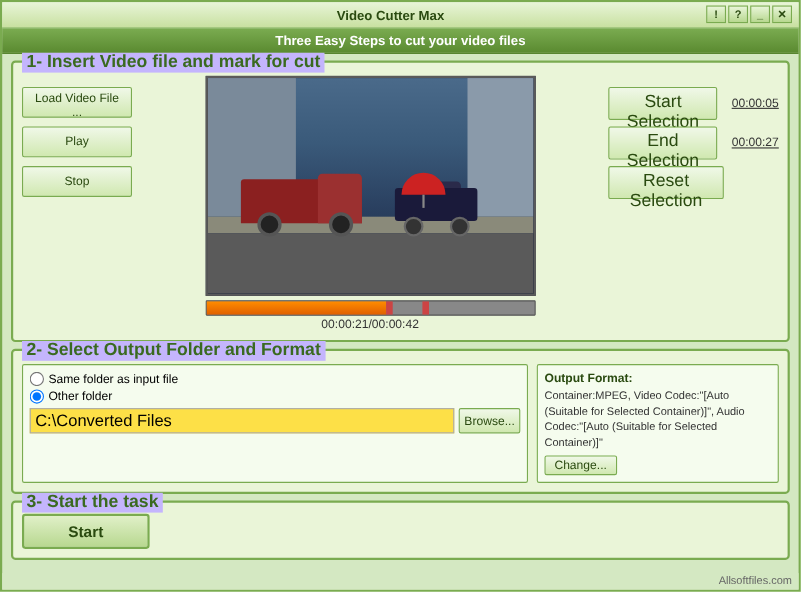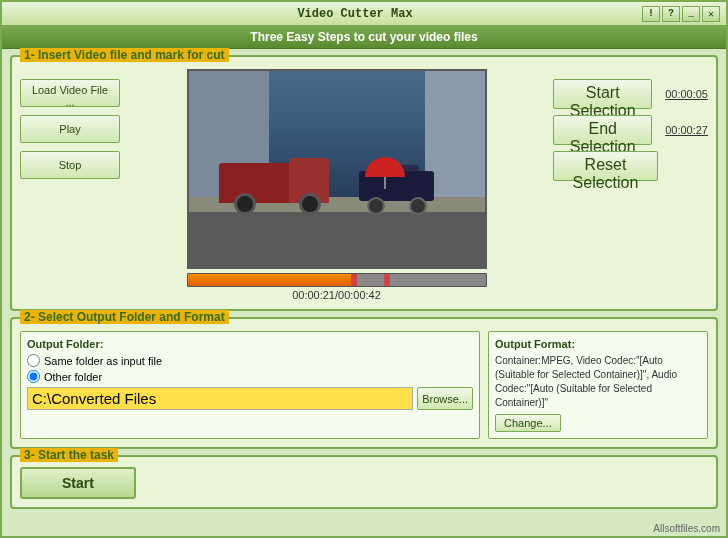--- a/index.html
+++ b/index.html
@@ -16,25 +16,24 @@
       height: 538px;
       background: #d4e8c2;
       border: 2px solid #7aab50;
       display: flex;
       flex-direction: column;
     }
     .title-bar {
       background: linear-gradient(to bottom, #e8f5d8, #c8e0a0);
       height: 24px;
       display: flex;
-      align-items: center;
+      align-items: flex-end;
       justify-content: space-between;
       padding: 4px 6px;
       border-bottom: 1px solid #7aab50;
-      font-family: Liberation Mono, monospace;
     }
     .title-bar-title {
       flex: 1;
       text-align: center;
       font-size: 12px;
       font-weight: bold;
       color: #2a4a10;
     }
     .title-bar-buttons {
       display: flex;
@@ -73,23 +72,23 @@
       border: 2px solid #7aab50;
       border-radius: 4px;
       padding: 8px;
       position: relative;
       background: #eaf5d8;
     }
     .section-title {
       position: absolute;
       top: -9px;
       left: 8px;
-      background: #eab308;
+      background: #c4b5fd;
       padding: 0 4px;
-      font-size: 12px;
+      font-size: 16px;
       font-weight: bold;
       color: #3a6a20;
     }
     
     .section1-content {
       display: flex;
       gap: 8px;
       align-items: flex-start;
       margin-top: 4px;
     }
@@ -521,21 +520,20 @@
             <button class="sel-button">Reset Selection</button>
           </div>
         </div>
       </div>
     </div>
 
     <div class="section">
       <span class="section-title">2- Select Output Folder and Format</span>
       <div class="section2-content">
         <div class="output-folder">
-          <div class="output-folder-title">Output Folder:</div>
           <div class="radio-row">
             <input type="radio" name="folder" style="">
             <label>Same folder as input file</label>
           </div>
           <div class="radio-row">
             <input type="radio" name="folder" checked="" style="">
             <label>Other folder</label>
           </div>
           <div class="folder-input-row">
             <input class="folder-input" type="text" value="C:\Converted Files" style="">

